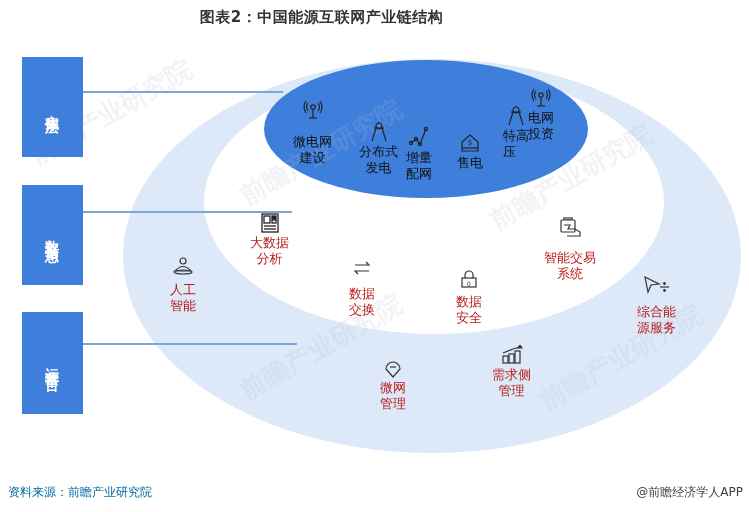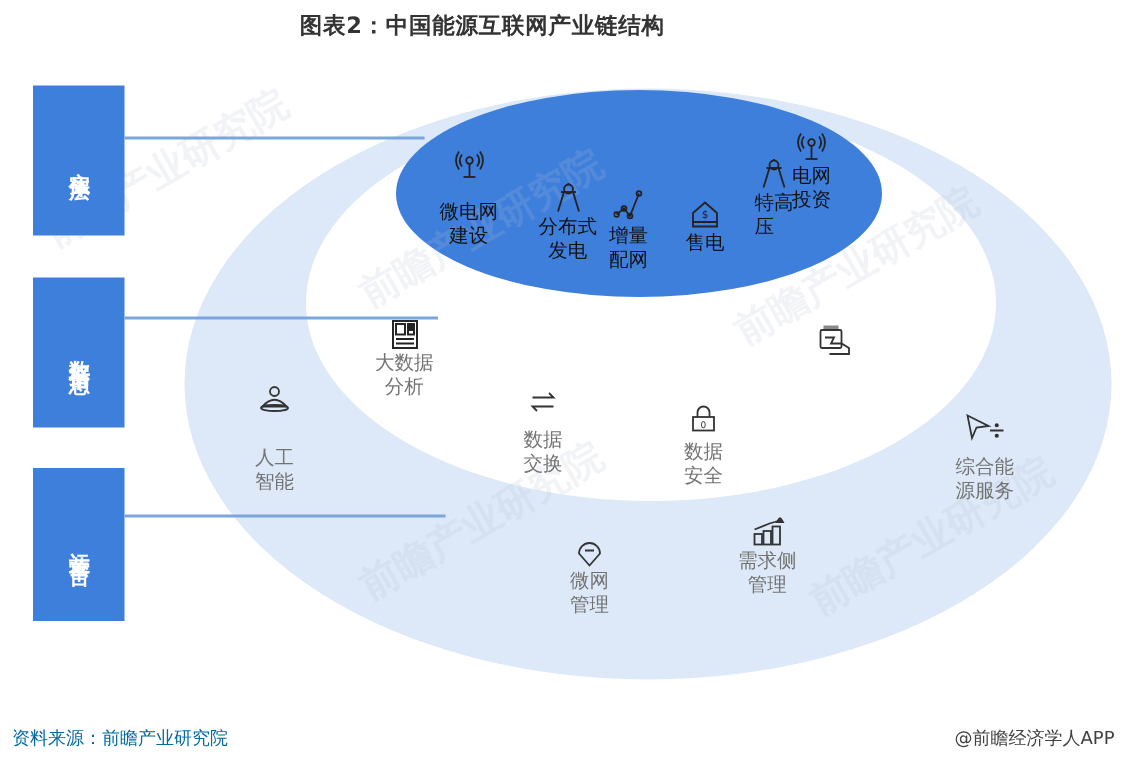--- a/index.html
+++ b/index.html
@@ -7,21 +7,21 @@
          font-family:"DejaVu Sans", "Liberation Sans", sans-serif; color:#222; }
   .title { position:absolute; left:0; top:8px; width:643px; text-align:center;
            font-size:15px; font-weight:bold; color:#333; letter-spacing:0.5px; }
   .diagram { position:absolute; left:0; top:0; width:749px; height:512px; }
   .layer-box { position:absolute; left:22px; width:61px; background:#3f7fdc;
                color:#fff; font-weight:bold; font-size:14px; display:flex;
                align-items:center; justify-content:center; text-align:center; }
   .layer-box span { writing-mode:vertical-rl; text-orientation:upright; letter-spacing:3px; line-height:1; }
   .conn-line { position:absolute; height:2px; background:#7aa6dc; }
   .node { position:absolute; display:flex; flex-direction:column; align-items:center;
-          text-align:center; font-size:13px; line-height:16px; color:#737373; }
+          text-align:center; font-size:13px; line-height:16px; color:#b91c1c; }
   .node .lbl { white-space:pre; }
   .node svg { display:block; margin-bottom:2px; }
   .node.dark { color:#111; }
   .footer-left { position:absolute; left:8px; top:484px; font-size:12px; color:#0369a1; }
   .footer-right { position:absolute; right:6px; top:484px; font-size:12px; color:#404040; }
   .wm { position:absolute; color:rgba(180,190,205,0.18); font-size:26px; font-weight:bold;
         transform:rotate(-30deg); white-space:nowrap; pointer-events:none; }
 </style>
 </head>
 <body>
@@ -150,29 +150,31 @@
   </svg>
   <span class="lbl" style="margin-top:4px;">数据
 安全</span>
 </div>
 <div class="node" style="left:544px;top:216px;">
   <svg width="24" height="22" viewBox="0 0 24 22" fill="none" stroke="#333" stroke-width="1.2">
     <rect x="5" y="1" width="10" height="3" fill="#888" stroke="none"></rect>
       <rect x="3" y="4" width="14" height="12" rx="1"></rect>
       <path d="M6 9 L12 9 L10 13 L17 13 L22 16 L22 20 L9 20"></path>
   </svg>
+  <span class="lbl" style="margin-top:10px;">智能交易
+系统</span>
 </div>
 
 <div class="node" style="left:170px;top:256px;">
   <svg width="22" height="20" viewBox="0 0 22 20" fill="none" stroke="#333" stroke-width="1.2">
     <circle cx="11" cy="5" r="3"></circle>
       <path d="M3 15 Q11 6 19 15 Z"></path>
       <ellipse cx="11" cy="16" rx="9" ry="2"></ellipse>
   </svg>
-  <span class="lbl" style="margin-top:20px;">人工
+  <span class="lbl" style="margin-top:4px;">人工
 智能</span>
 </div>
 <div class="node" style="left:380px;top:360px;justify-content:flex-end;">
   <svg width="20" height="18" viewBox="0 0 20 18" fill="none" stroke="#333" stroke-width="1.2">
     <path d="M10 17 L3 9 A7 7 0 1 1 17 9 Z"></path>
       <line x1="7" y1="7" x2="13" y2="7"></line>
   </svg>
   <span class="lbl">微网
 管理</span>
 </div>

